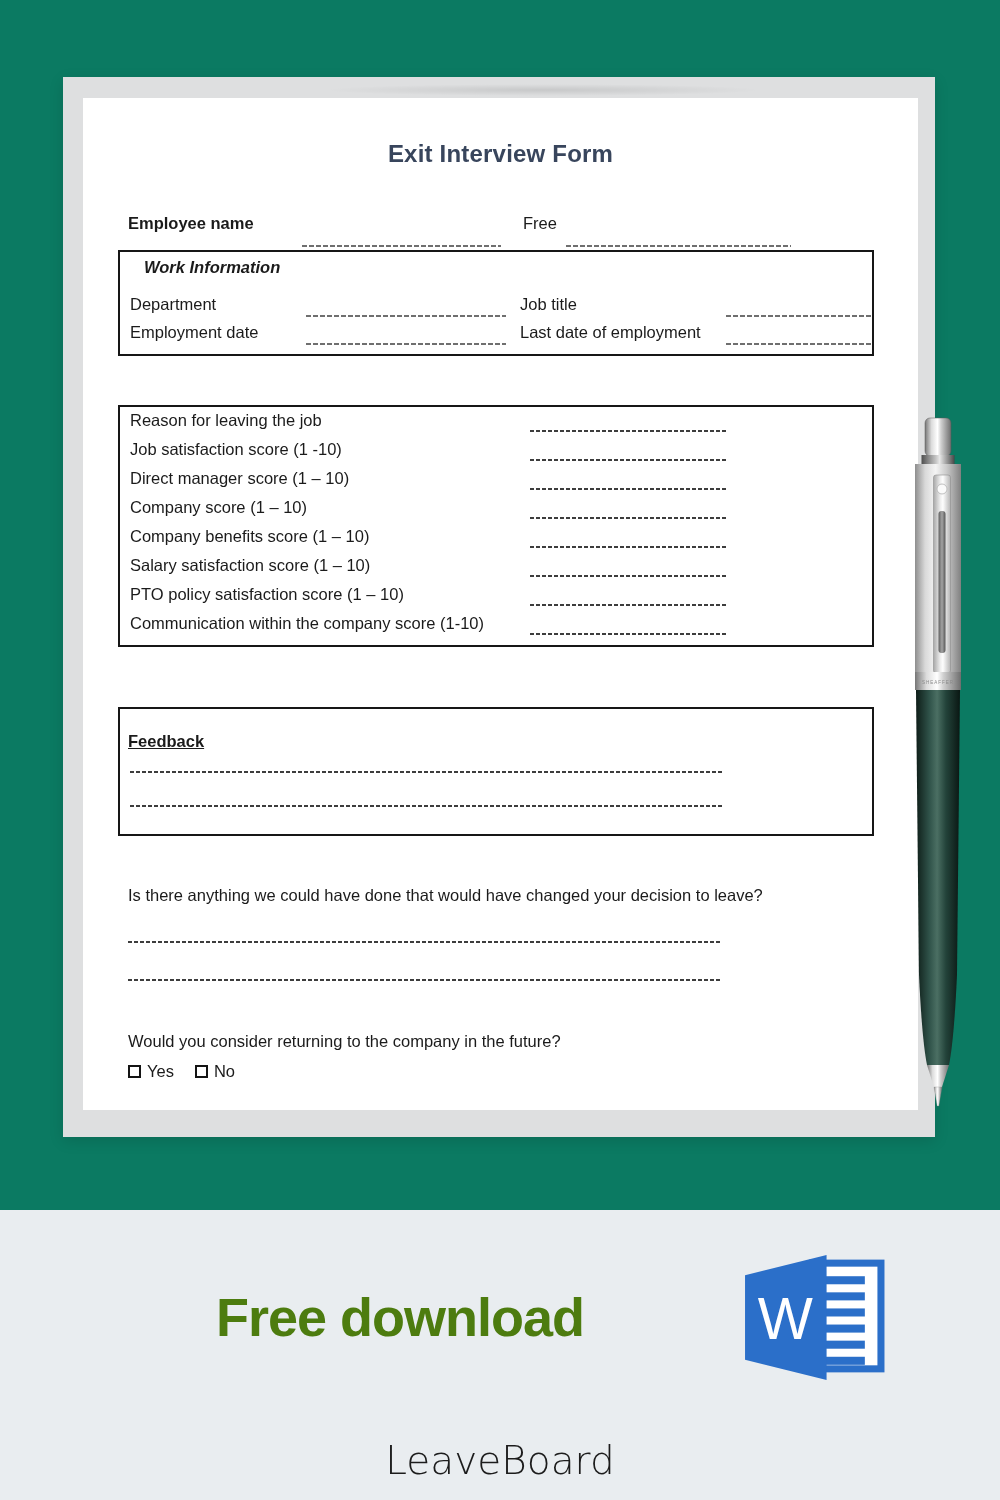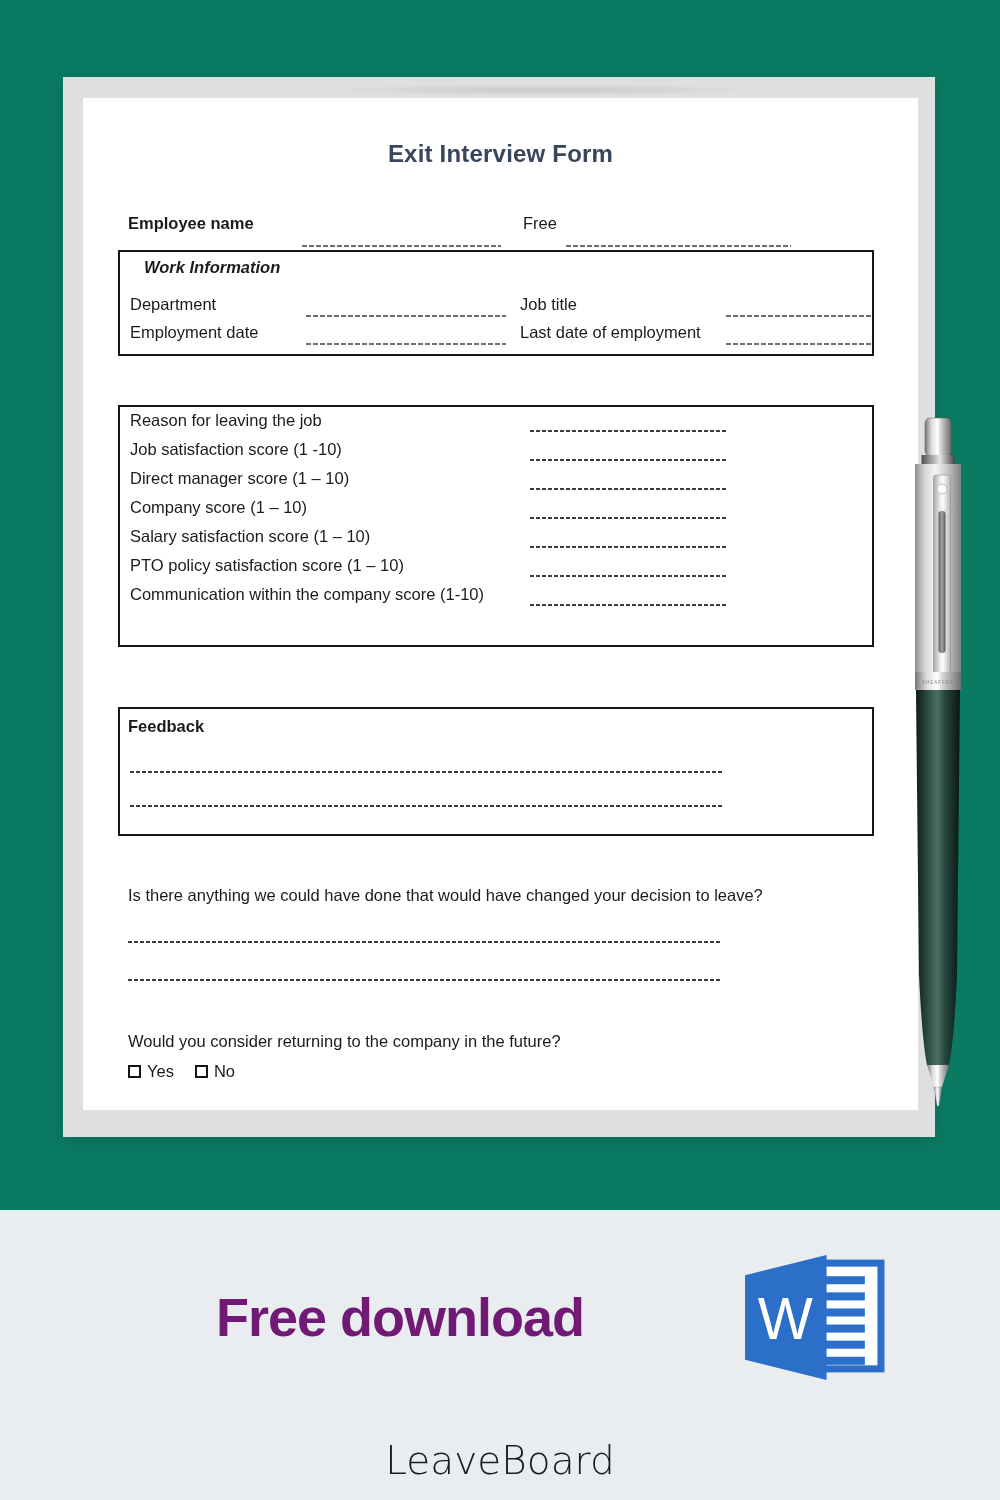--- a/index.html
+++ b/index.html
@@ -3,21 +3,21 @@
 <meta charset="utf-8">
 <style>
   * { margin:0; padding:0; box-sizing:border-box; }
   html,body { width:1000px; height:1500px; }
   body { font-family:"Liberation Sans", sans-serif; }
 
   .stage { position:relative; width:1000px; height:1500px; background:#0b7a62; overflow:hidden; }
 
   
   .banner { position:absolute; left:0; top:1210px; width:1000px; height:290px; background:#e9edf0; }
-  .free-download { position:absolute; left:216px; top:1286px; font-size:54px; font-weight:800; color:#701a75; letter-spacing:-1px; }
+  .free-download { position:absolute; left:216px; top:1286px; font-size:54px; font-weight:800; color:#4d7c0f; letter-spacing:-1px; }
   .brand { position:absolute; left:0; top:1438px; width:1000px; text-align:center; font-size:39px; font-weight:200; color:#1c1c1c; font-family:"DejaVu Sans","Liberation Sans",sans-serif; }
   .word-icon { position:absolute; left:740px; top:1252px; width:148px; height:131px; }
 
   
   .paper-edge { position:absolute; left:63px; top:77px; width:872px; height:1060px; background:#dedfe0; box-shadow:0 4px 14px rgba(0,0,0,.12); }
   .page { position:absolute; left:20px; top:21px; width:835px; height:1012px; background:#ffffff; color:#1b1b1b; }
   .page-top-shade { position:absolute; left:240px; top:-14px; width:440px; height:12px;
       background:radial-gradient(ellipse at center, rgba(0,0,0,.10), rgba(0,0,0,0) 70%); }
 
   .form-title { position:absolute; left:0; top:42px; width:100%; text-align:center;
@@ -88,35 +88,39 @@
         </div>
         <div class="score-row">
           <span class="score-label">Direct manager score (1 – 10)</span>
           <span class="fill-line score-line"></span>
         </div>
         <div class="score-row">
           <span class="score-label">Company score (1 – 10)</span>
           <span class="fill-line score-line"></span>
         </div>
         <div class="score-row">
+          <span class="score-label">Company benefits score (1 – 10)</span>
+          <span class="fill-line score-line"></span>
+        </div>
+        <div class="score-row">
           <span class="score-label">Salary satisfaction score (1 – 10)</span>
           <span class="fill-line score-line"></span>
         </div>
         <div class="score-row">
           <span class="score-label">PTO policy satisfaction score (1 – 10)</span>
           <span class="fill-line score-line"></span>
         </div>
         <div class="score-row">
           <span class="score-label">Communication within the company score (1-10)</span>
           <span class="fill-line score-line"></span>
         </div>
       </div>
 
       <div class="box feedback-box">
-        <div class="lbl bold" style="left:8px; top:8px;">Feedback</div>
+        <div class="lbl bold" style="left:8px; top:23px;text-decoration:underline;">Feedback</div>
         <div class="fill-line" style="left:10px; top:62px; width:594px;"></div>
         <div class="fill-line" style="left:10px; top:96px; width:594px;"></div>
       </div>
 
       <div class="lbl" style="left:45px; top:788px;">Is there anything we could have done that would have changed your decision to leave?</div>
       <div class="fill-line" style="left:45px; top:843px; width:594px;"></div>
       <div class="fill-line" style="left:45px; top:881px; width:594px;"></div>
 
       <div class="lbl" style="left:45px; top:934px;">Would you consider returning to the company in the future?</div>
 

